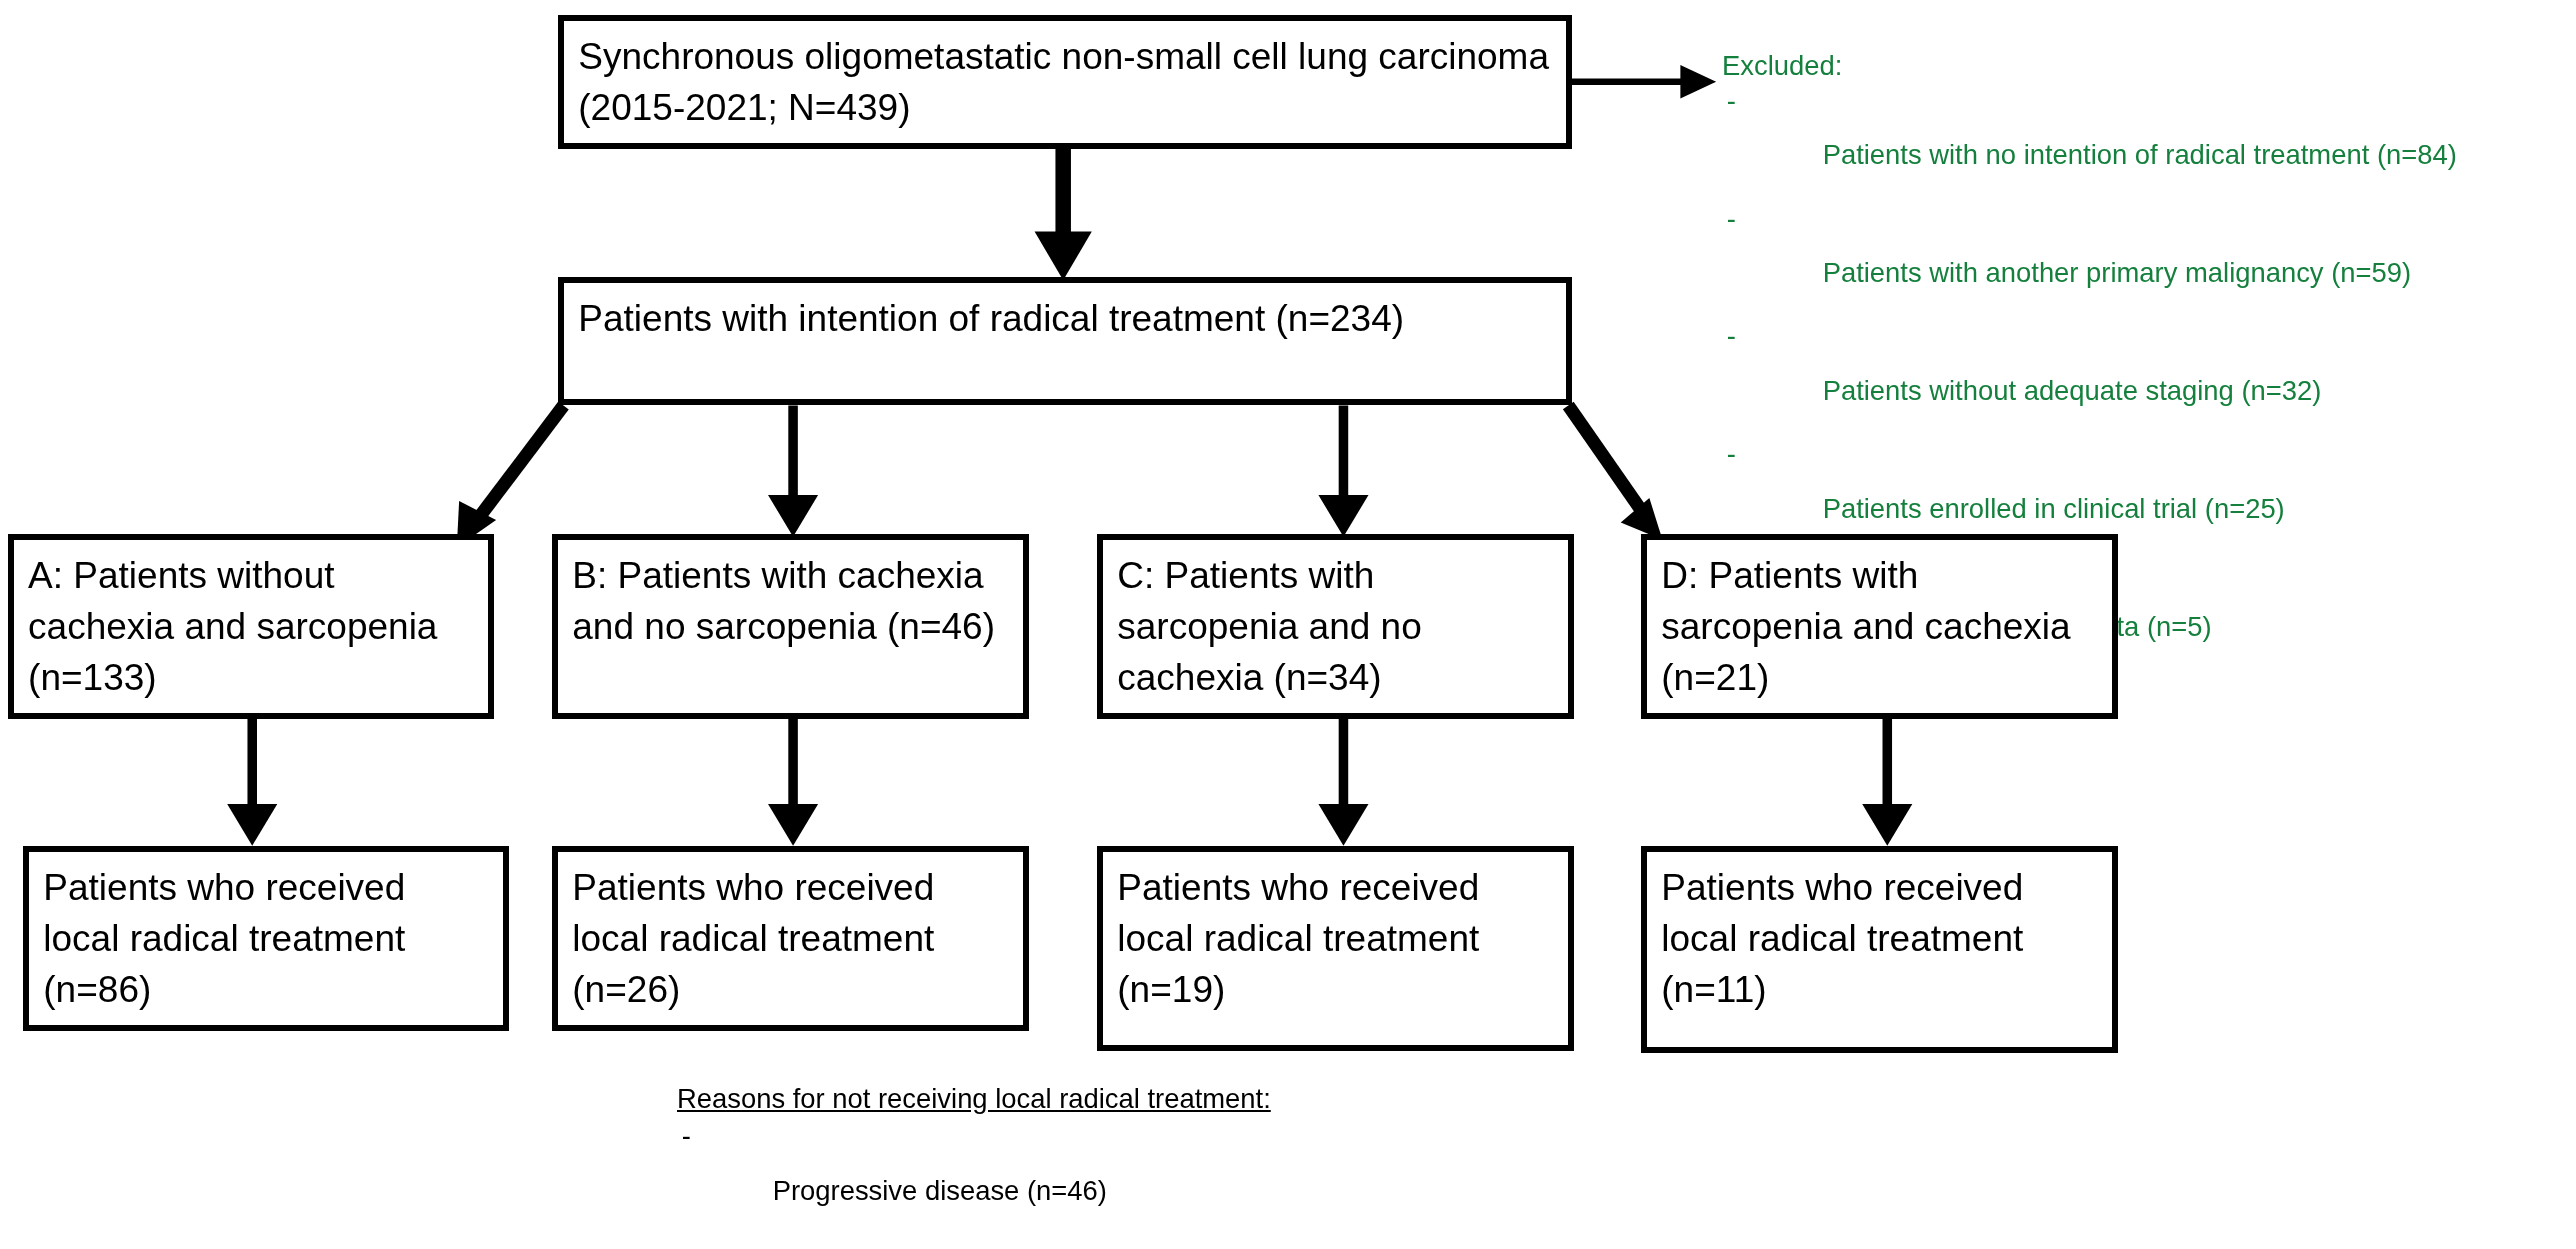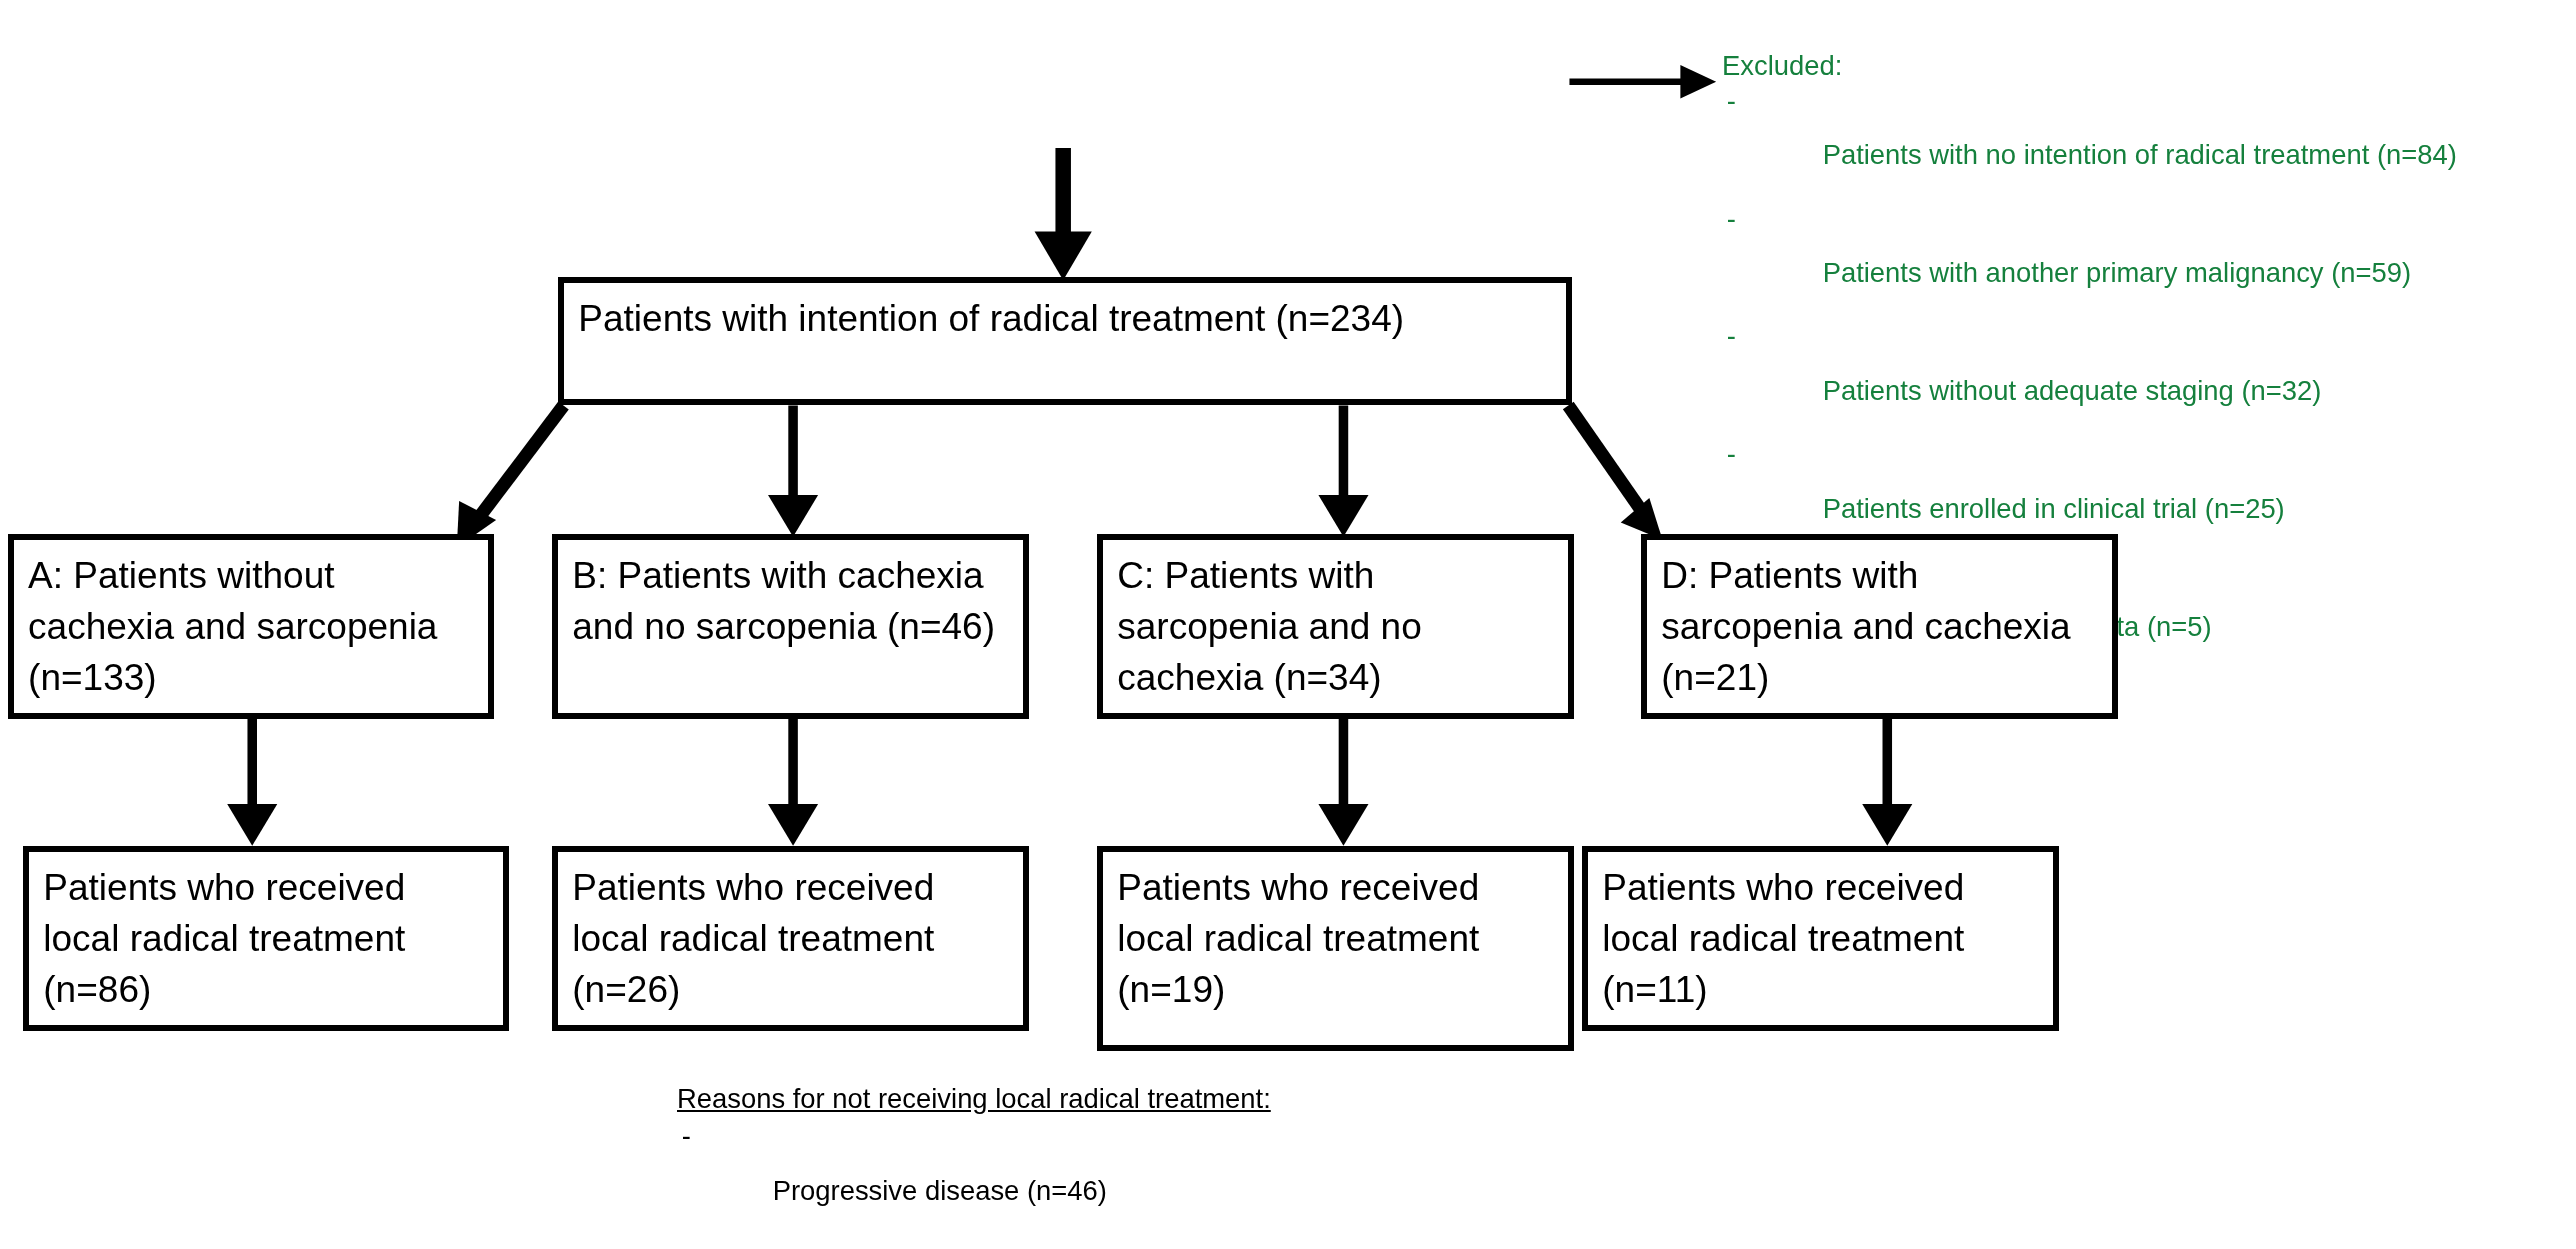--- a/index.html
+++ b/index.html
@@ -135,20 +135,21 @@
       <polygon points="2253,1418 2211,1348 2295,1348" fill="#000000"></polygon>
     </g>
 
     <g>
       <line x1="3165" y1="1205" x2="3165" y2="1368" stroke="#000000" stroke-width="16"></line>
       <polygon points="3165,1418 3123,1348 3207,1348" fill="#000000"></polygon>
     </g>
 
   </svg>
 
+  <div class="box" style="left:558px; top:15px; width:1014px; height:134px;">Synchronous oligometastatic non-small cell lung carcinoma (2015-2021; N=439)</div>
 
   <div class="listblock" style="left:1722px; top:52px; width:853px;">
     <span class="lb-title">Excluded:</span>
     <span class="lb-row">
       <span class="lb-dash">-</span>
       <span>Patients with no intention of radical treatment (n=84)</span>
     </span>
     <span class="lb-row">
       <span class="lb-dash">-</span>
       <span>Patients with another primary malignancy (n=59)</span>
@@ -176,21 +177,21 @@
   <div class="box" style="left:1097px; top:534px; width:477px; height:185px;">C: Patients with sarcopenia and no cachexia (n=34)</div>
 
   <div class="box" style="left:1641px; top:534px; width:477px; height:185px;">D: Patients with sarcopenia and cachexia (n=21)</div>
 
   <div class="box" style="left:23px; top:846px; width:486px; height:185px;">Patients who received local radical treatment (n=86)</div>
 
   <div class="box" style="left:552px; top:846px; width:477px; height:185px;">Patients who received local radical treatment (n=26)</div>
 
   <div class="box" style="left:1097px; top:846px; width:477px; height:205px;">Patients who received local radical treatment (n=19)</div>
 
-  <div class="box" style="left:1582px; top:846px; width:477px; height:185px;">Patients who received local radical treatment (n=11)</div>
+  <div class="box" style="left:1641px; top:846px; width:477px; height:207px;">Patients who received local radical treatment (n=11)</div>
 
   <div class="footnote" style="left:677px; top:1085px; width:1014px;">
     <span class="lb-title">Reasons for not receiving local radical treatment:</span>
     <span class="lb-row">
       <span class="lb-dash">-</span>
       <span>Progressive disease (n=46)</span>
     </span>
     <span class="lb-row">
       <span class="lb-dash">-</span>
       

